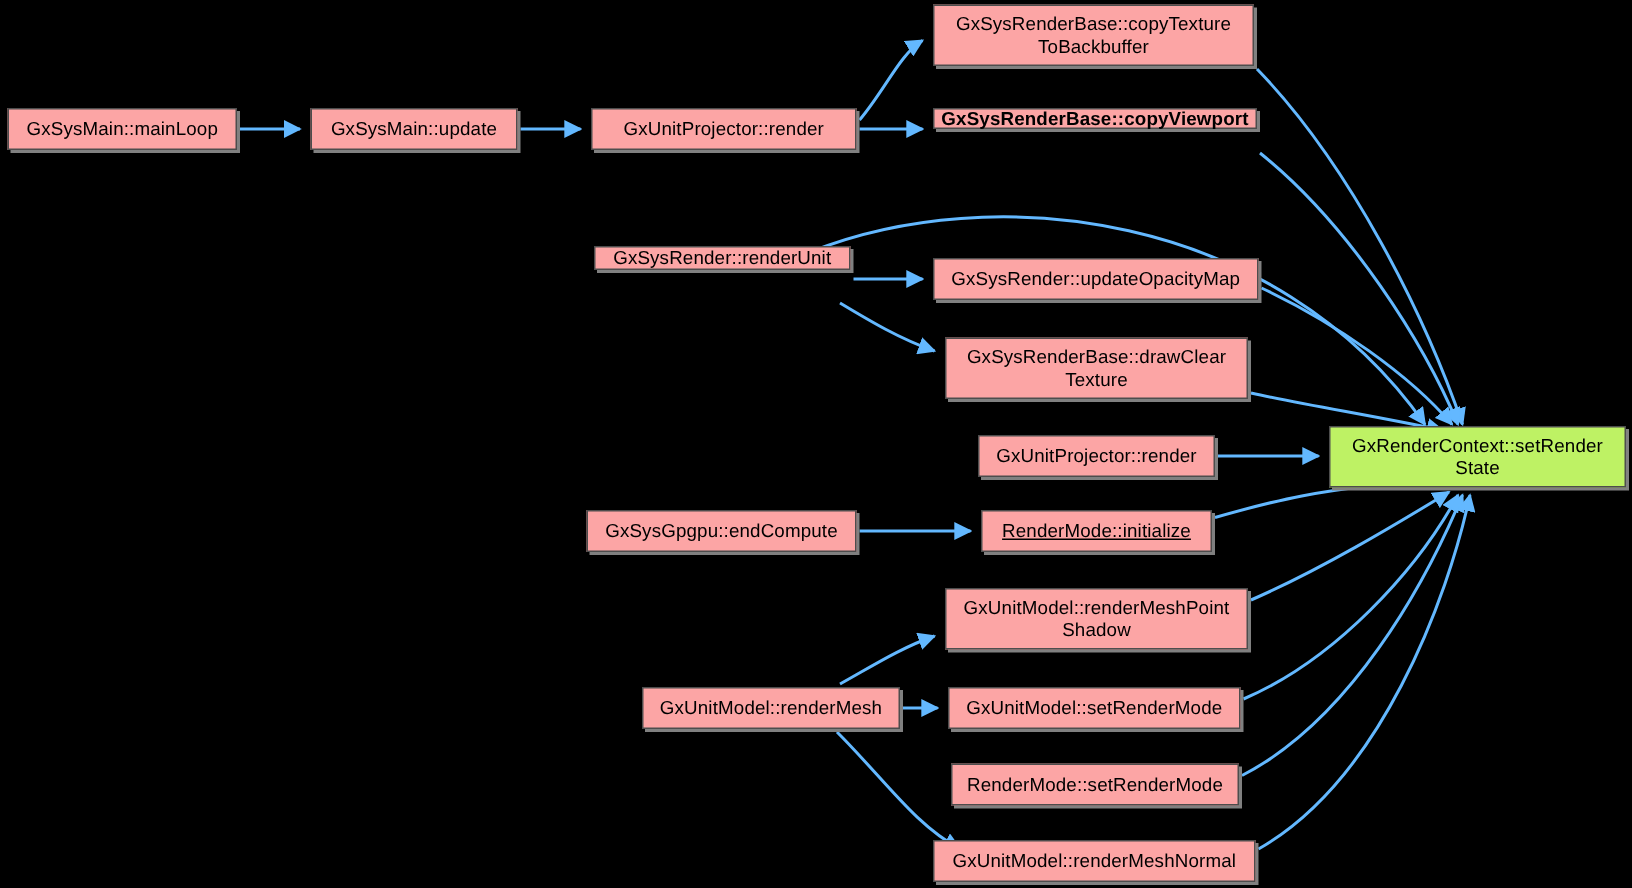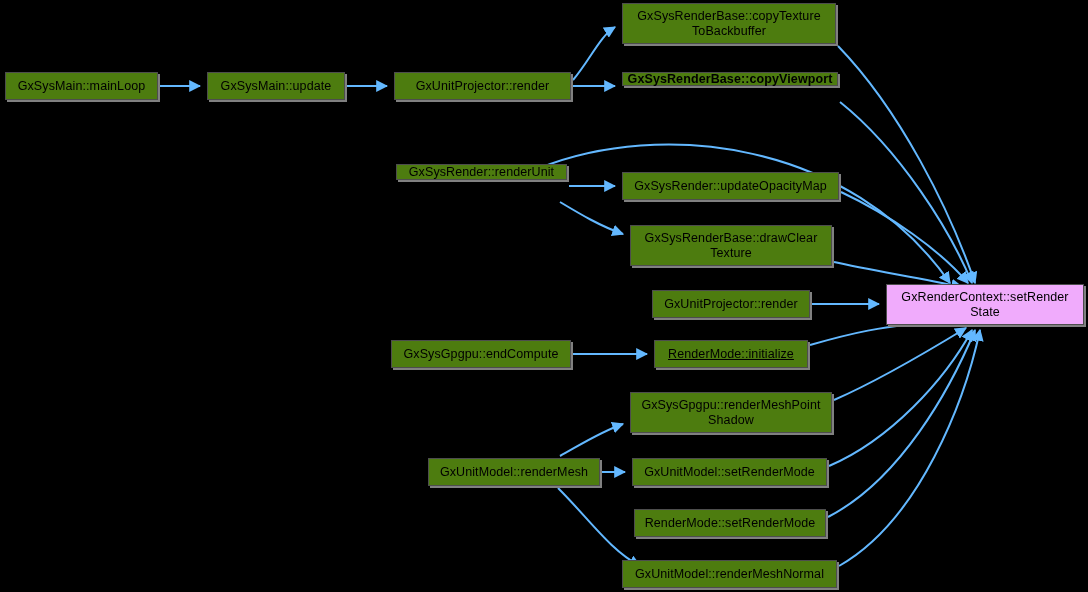--- a/index.html
+++ b/index.html
@@ -26,33 +26,33 @@
     width: 1088px;
     height: 592px;
   }
   .node {
     position: absolute;
     box-sizing: border-box;
     display: flex;
     align-items: center;
     justify-content: center;
     text-align: center;
-    background: #4d7c0f;
+    background: #fca5a5;
     border: 1px solid #4d4d4d;
     box-shadow: 2px 2px 0 0 #808080;
     color: #000000;
     font-family: "Liberation Sans", sans-serif;
     font-size: 12.5px;
     line-height: 15px;
     letter-spacing: 0.1px;
     white-space: pre-line;
     z-index: 2;
   }
   .node.highlight {
-    background: #f0abfc;
+    background: #bef264;
   }
 </style>
 </head>
 <body>
 
 <div id="canvas">
 
   <svg id="edges" viewBox="0 0 1088 592" xmlns="http://www.w3.org/2000/svg">
     <defs>
       <marker id="arrow" viewBox="0 0 10 10" refX="9" refY="5" markerWidth="6" markerHeight="6" orient="auto-start-reverse">
@@ -93,21 +93,21 @@
       <div class="node" style="left: 622px; top: 72px; width: 216px; height: 14px; font-weight: bold;">GxSysRenderBase::copyViewport</div>
       <div class="node" style="left: 396px; top: 164px; width: 171px; height: 16px;">GxSysRender::renderUnit</div>
       <div class="node" style="left: 622px; top: 172px; width: 217px; height: 28px;">GxSysRender::updateOpacityMap</div>
       <div class="node" style="left: 630px; top: 225px; width: 202px; height: 41px;">GxSysRenderBase::drawClear
 Texture</div>
       <div class="node highlight" style="left: 886px; top: 284px; width: 198px; height: 41px;">GxRenderContext::setRender
 State</div>
       <div class="node" style="left: 652px; top: 290px; width: 158px; height: 28px;">GxUnitProjector::render</div>
       <div class="node" style="left: 391px; top: 340px; width: 180px; height: 28px;">GxSysGpgpu::endCompute</div>
       <div class="node" style="left: 654px; top: 340px; width: 154px; height: 28px; text-decoration: underline;">RenderMode::initialize</div>
-      <div class="node" style="left: 630px; top: 392px; width: 202px; height: 41px;">GxSysGpgpu::renderMeshPoint
+      <div class="node" style="left: 630px; top: 392px; width: 202px; height: 41px;">GxUnitModel::renderMeshPoint
 Shadow</div>
       <div class="node" style="left: 396px; top: 458px; width: 172px; height: 28px; margin-left: 32px;">GxUnitModel::renderMesh</div>
       <div class="node" style="left: 632px; top: 458px; width: 195px; height: 28px;">GxUnitModel::setRenderMode</div>
       <div class="node" style="left: 634px; top: 509px; width: 192px; height: 28px;">RenderMode::setRenderMode</div>
       <div class="node" style="left: 622px; top: 560px; width: 215px; height: 28px;">GxUnitModel::renderMeshNormal</div>
     </div>
 
 </div>
 
 </body></html>

